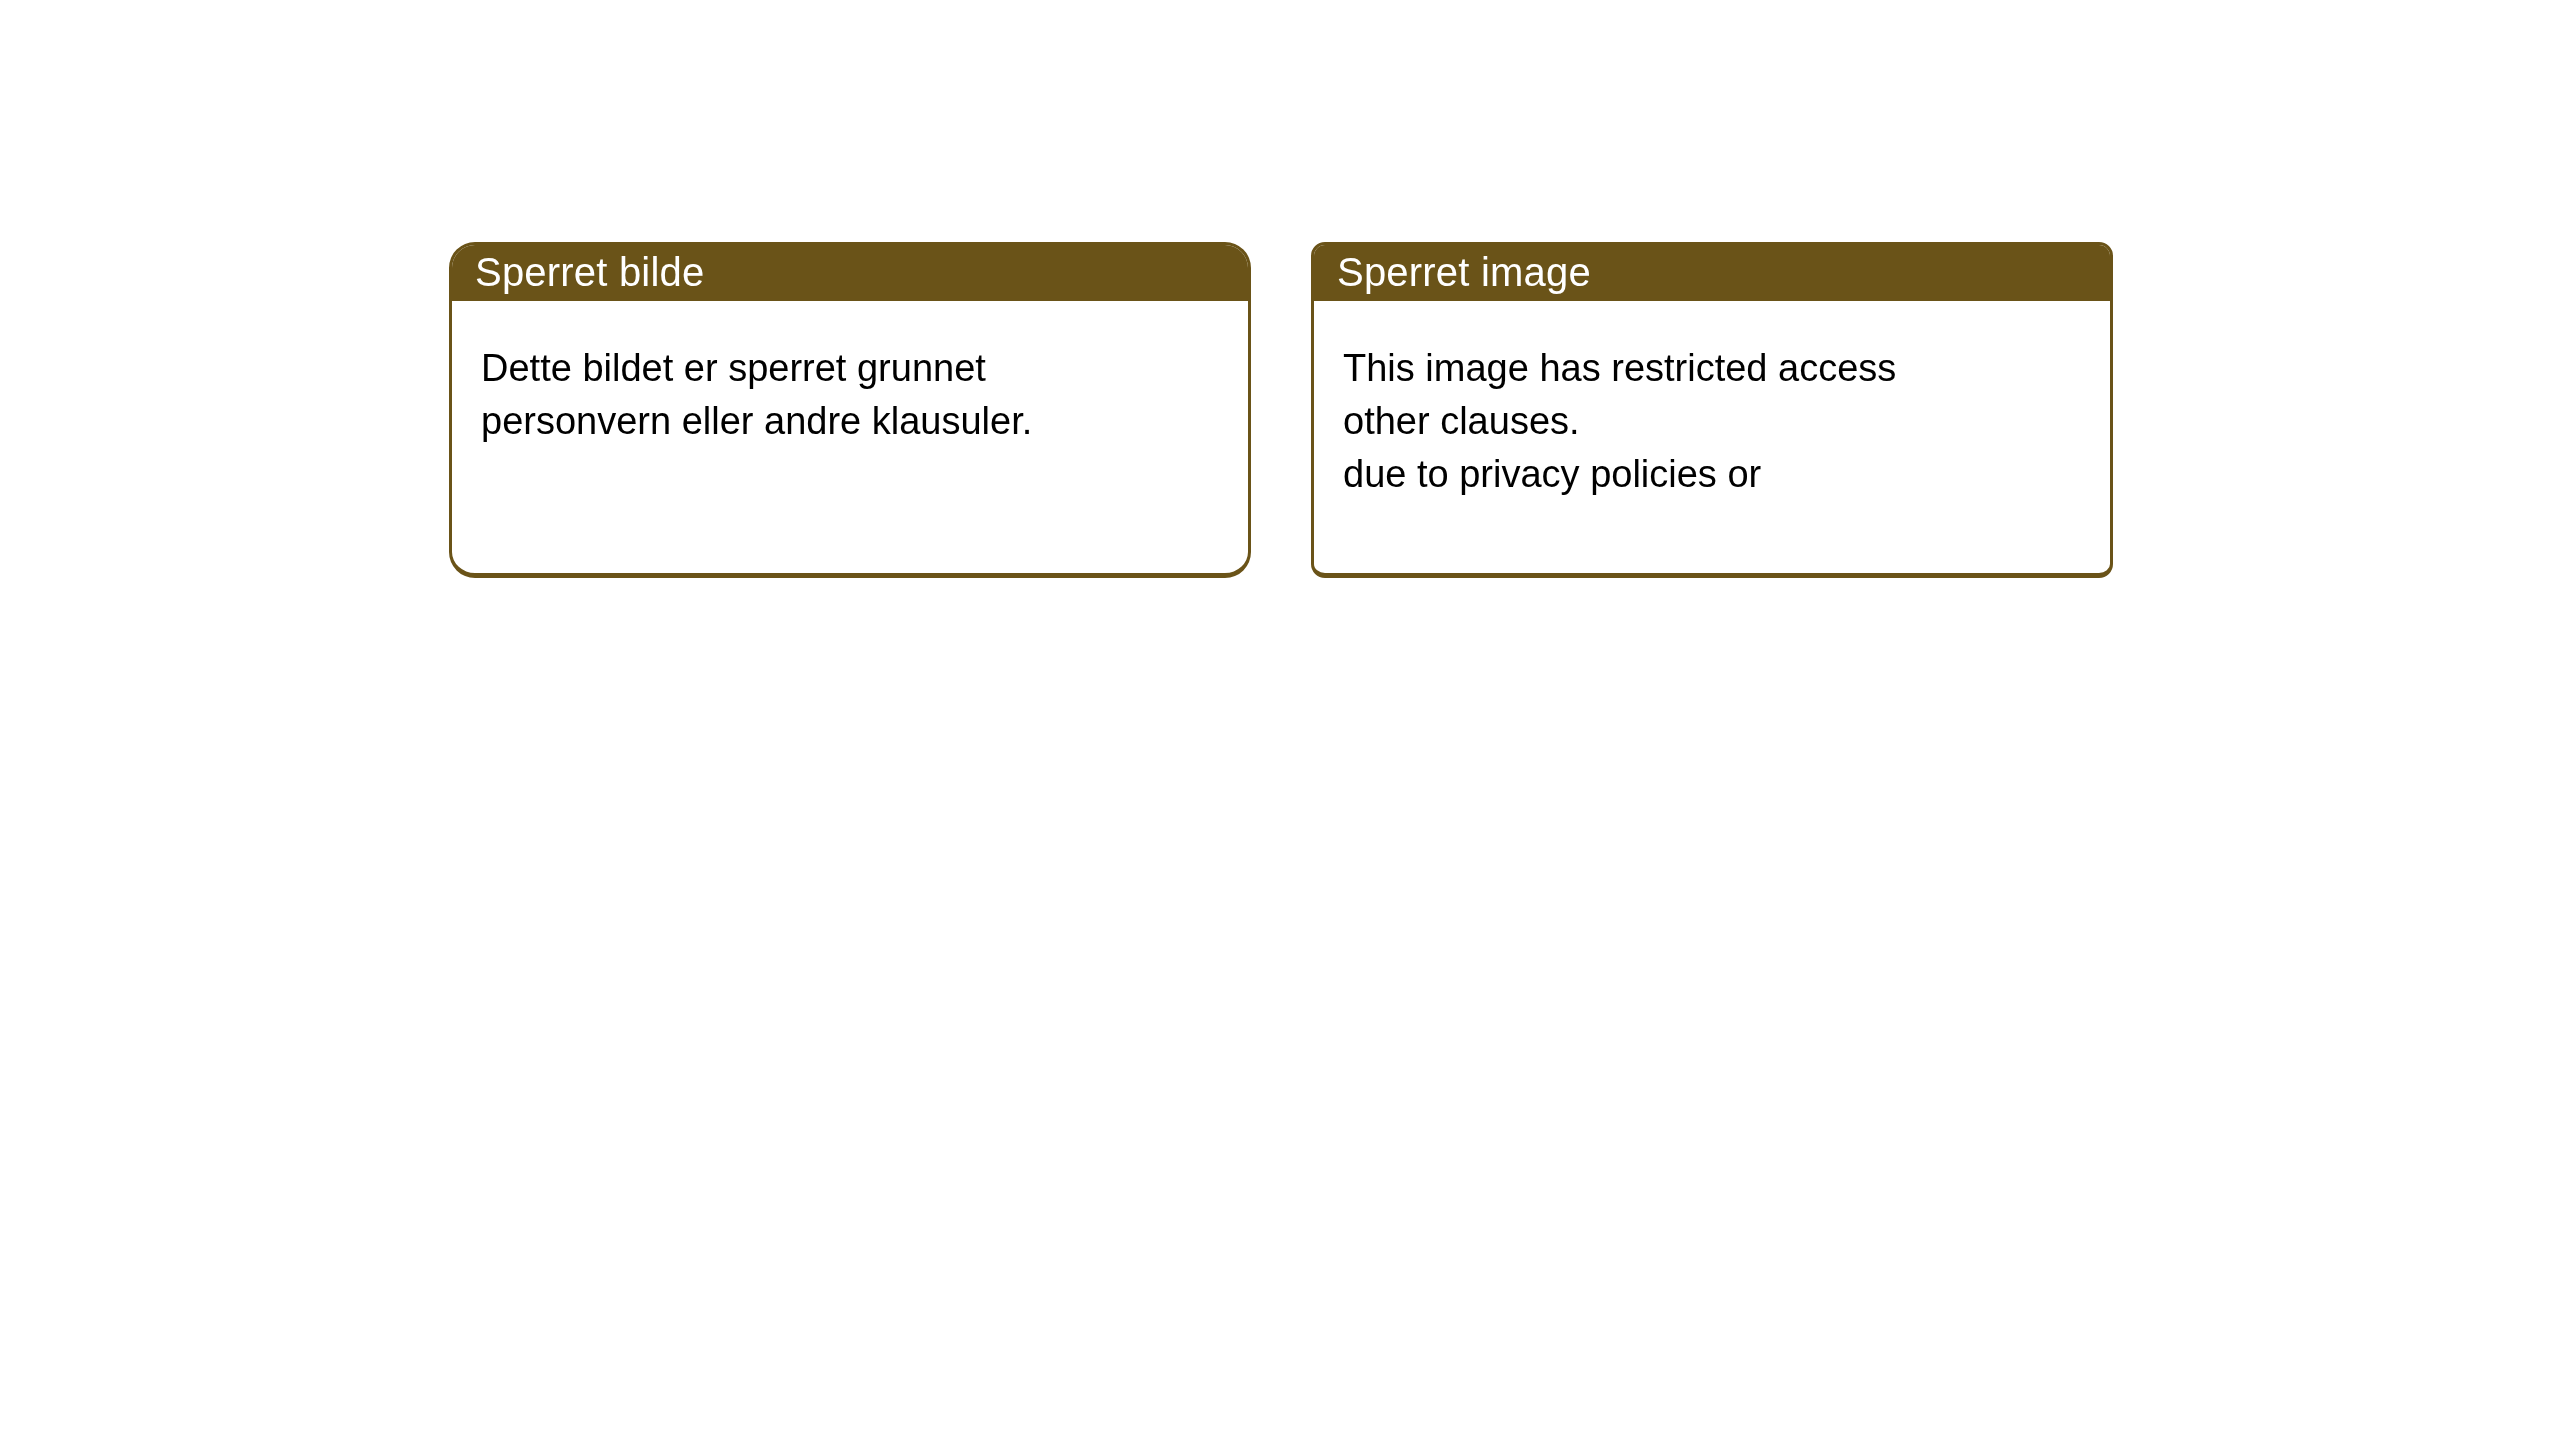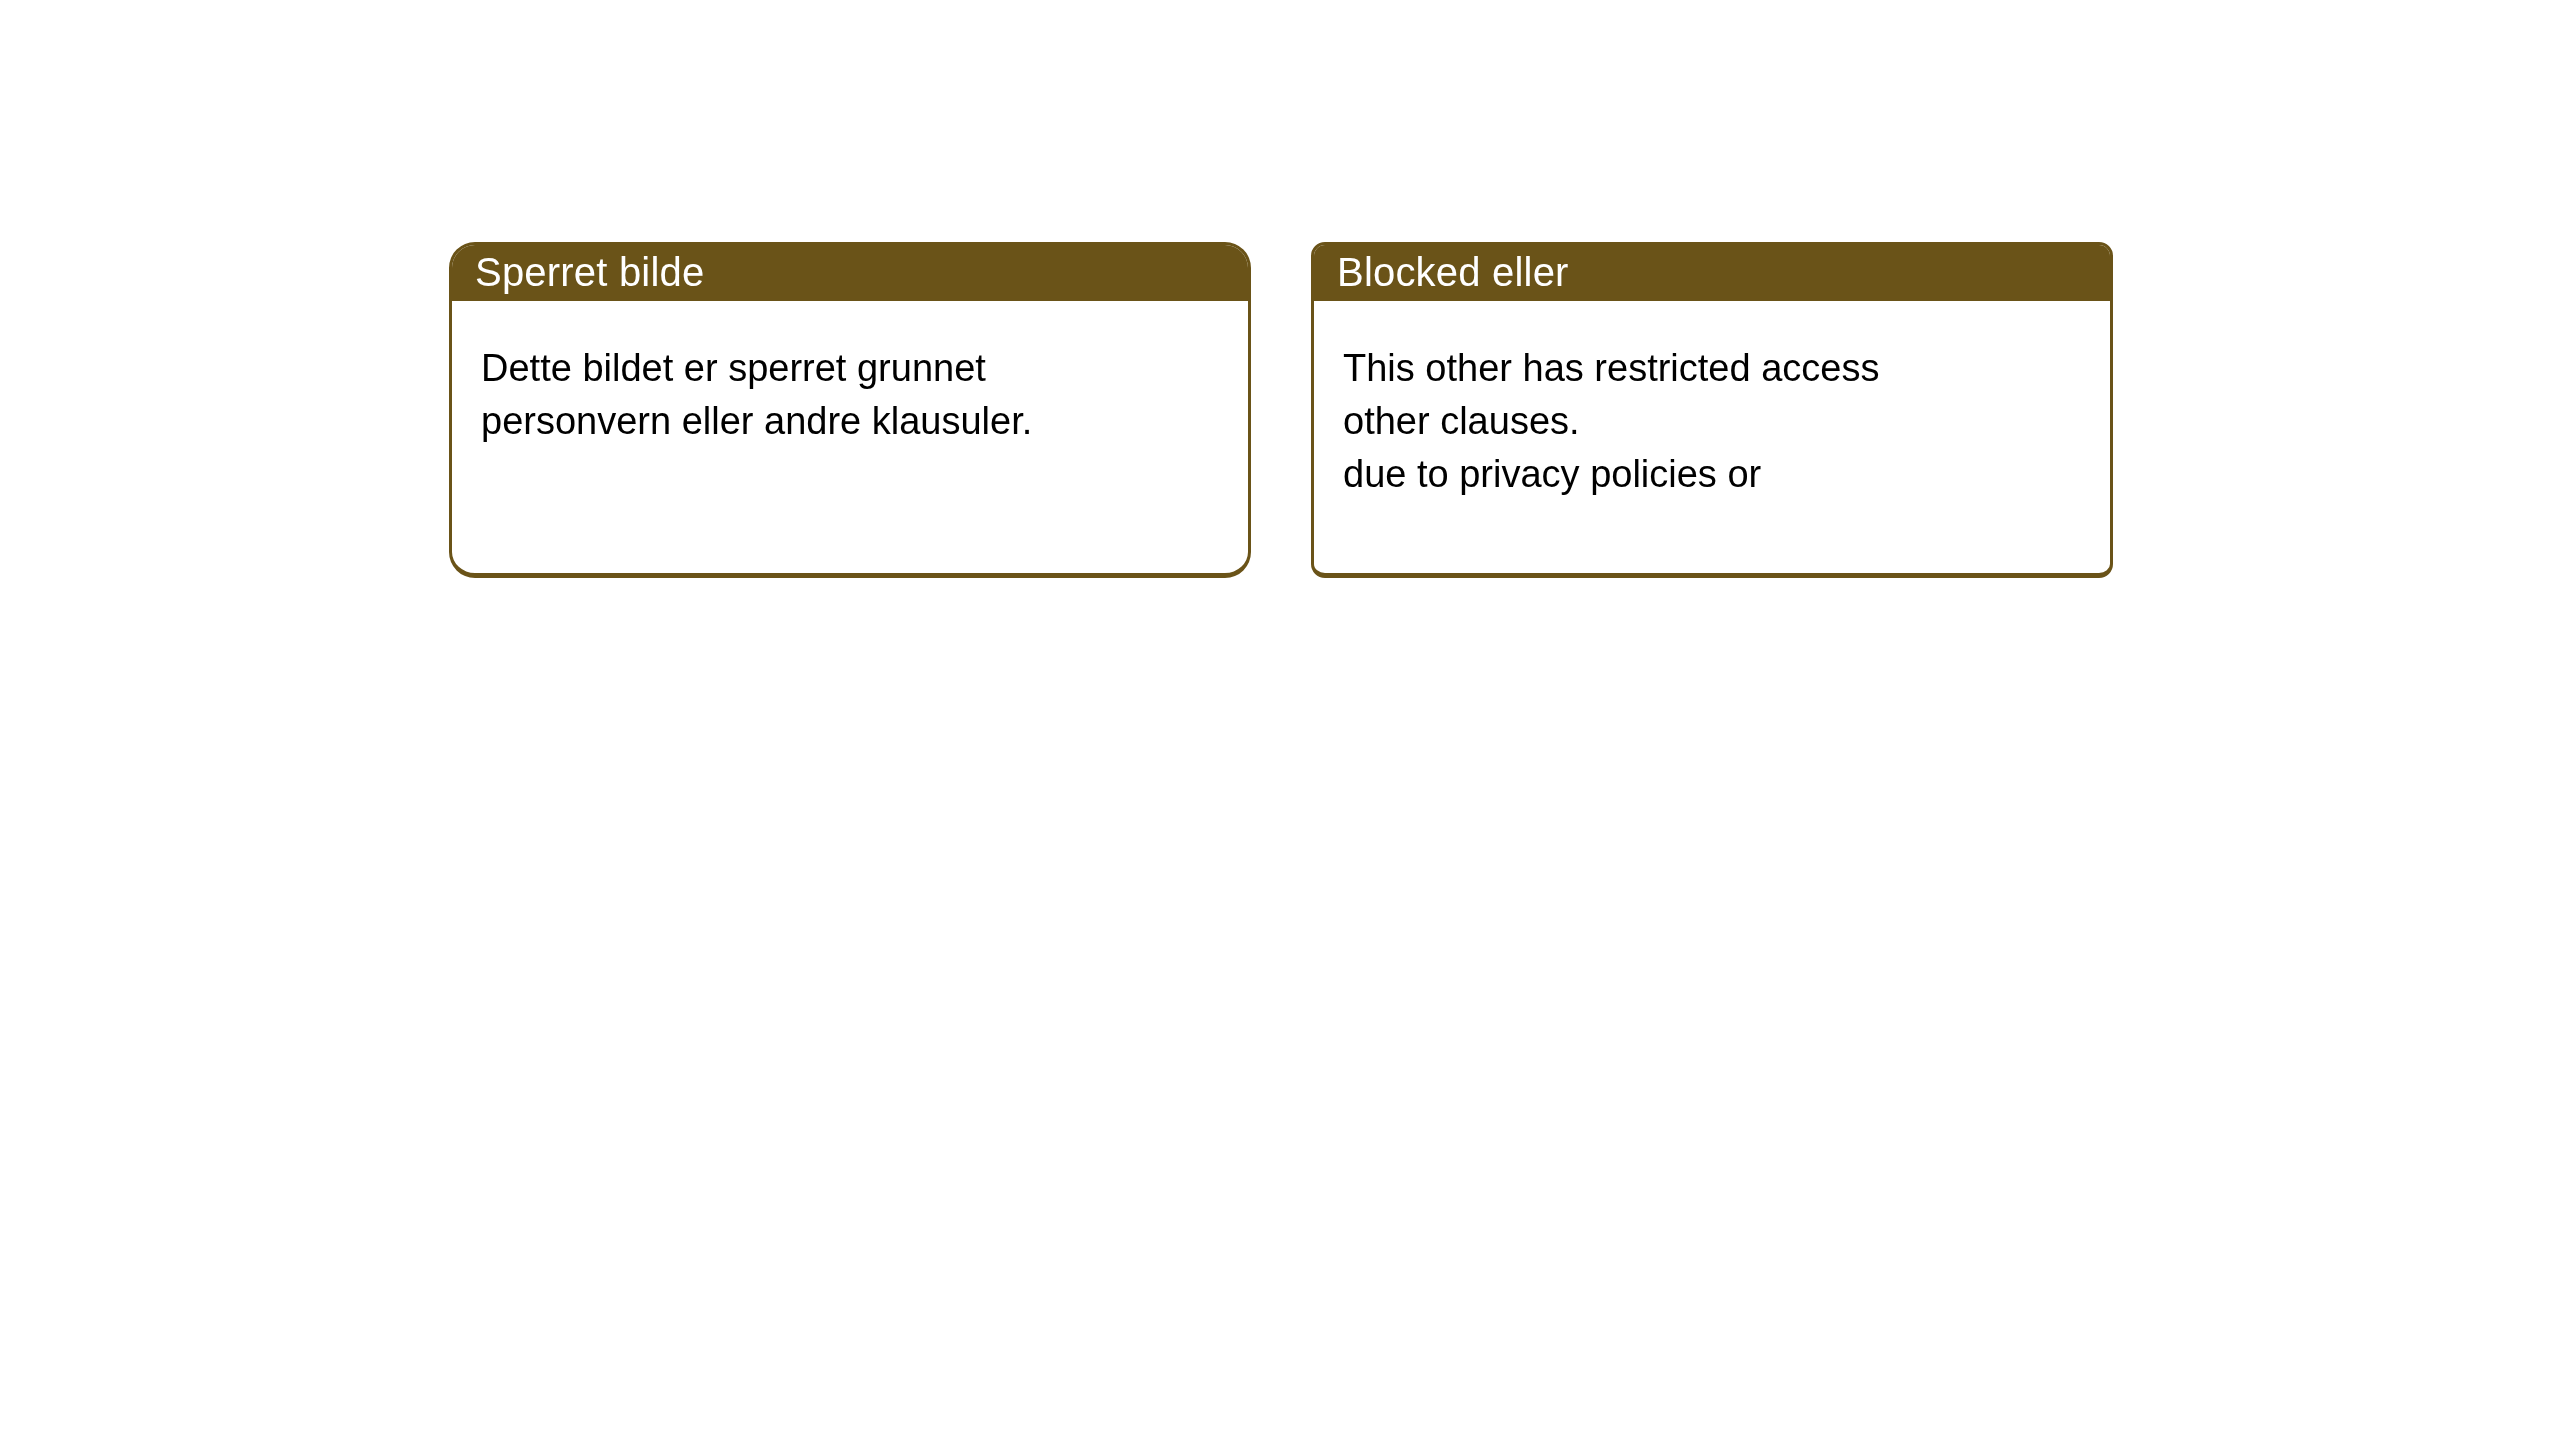--- a/index.html
+++ b/index.html
@@ -63,22 +63,22 @@
       <span class="card-title">Sperret bilde</span>
     </header>
     <div class="card-body">
       <div class="line">Dette bildet er sperret grunnet</div>
       <div class="line">personvern eller andre klausuler.</div>
     </div>
   </section>
 
   <section class="card right">
     <header class="card-header">
-      <span class="card-title">Blocked eller</span>
+      <span class="card-title">Sperret image</span>
     </header>
     <div class="card-body">
-      <div class="line">This other has restricted access</div>
+      <div class="line">This image has restricted access</div>
       <div class="line">other clauses.</div>
       <div class="line">due to privacy policies or</div>
     </div>
   </section>
 
 </div>
 
 </body></html>

